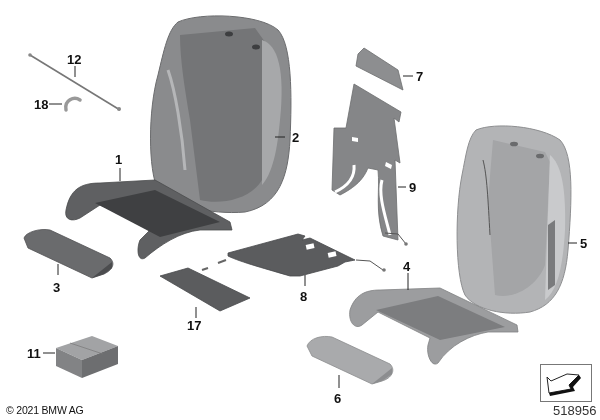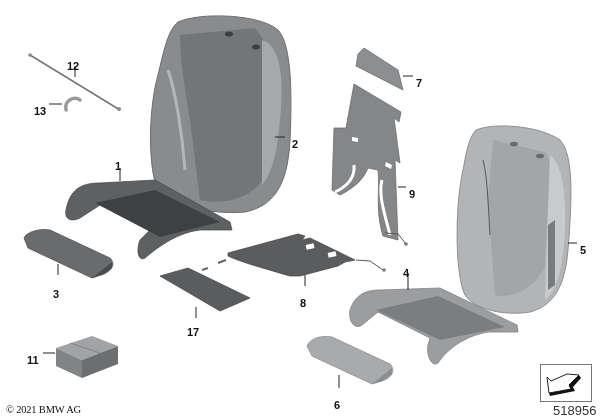--- a/index.html
+++ b/index.html
@@ -1,19 +1,19 @@
 <!DOCTYPE html>
 <html><head>
 <meta charset="utf-8">
 <style>
   html, body { margin: 0; padding: 0; background: #ffffff; }
   body { width: 600px; height: 420px; position: relative; overflow: hidden; font-family: "Liberation Sans", sans-serif; }
   .canvas { position: absolute; left: 0; top: 0; width: 600px; height: 420px; }
-  .callout { position: absolute; font-family: "Liberation Sans", sans-serif; font-weight: bold; font-size: 11px; color: #111; line-height: 1; cursor: pointer; margin-top: 8px; }
-  .copyright { position: absolute; left: 6px; top: 404px; font-size: 10.5px; color: #111; font-family: Liberation Serif, serif; letter-spacing: -0.2px; }
+  .callout { position: absolute; font-family: "Liberation Sans", sans-serif; font-weight: bold; font-size: 13px; color: #111; line-height: 1; cursor: pointer; }
+  .copyright { position: absolute; left: 6px; top: 404px; font-size: 10.5px; color: #111; font-family: Liberation Sans, sans-serif; letter-spacing: -0.2px; }
   .refbox { position: absolute; left: 540px; top: 364px; width: 50px; height: 36px; border: 1px solid #777; background: #fff; cursor: pointer; }
   .refnum { position: absolute; left: 553px; top: 403px; font-size: 13px; color: #333; font-family: "Liberation Sans", sans-serif; }
 </style>
 </head>
 <body>
 
 <svg class="canvas" viewBox="0 0 600 420" xmlns="http://www.w3.org/2000/svg">
 
   <g>
     <line x1="30" y1="55" x2="120" y2="110" stroke="#777" stroke-width="1.6"></line>
@@ -121,21 +121,21 @@
 <div class="callout" style="left:53px;top:281px;">3</div>
 <div class="callout" style="left:403px;top:260px;">4</div>
 <div class="callout" style="left:580px;top:237px;">5</div>
 <div class="callout" style="left:334px;top:392px;">6</div>
 <div class="callout" style="left:416px;top:70px;">7</div>
 <div class="callout" style="left:300px;top:290px;">8</div>
 <div class="callout" style="left:409px;top:181px;">9</div>
 <div class="callout" style="left:187px;top:319px;">17</div>
 <div class="callout" style="left:27px;top:347px;">11</div>
 <div class="callout" style="left:67px;top:53px;">12</div>
-<div class="callout" style="left:34px;top:98px;">13</div>
+<div class="callout" style="left:34px;top:98px;">18</div>
 
 <div class="copyright">© 2021 BMW AG</div>
 
 <div class="refbox">
   <svg width="50" height="36" viewBox="0 0 50 36">
     <path d="M6 12 L 10 16 L 26 9 L 38 10 L 28 20 L 30 24 L 8 28 Z" fill="#fff" stroke="#222" stroke-width="1"></path>
     <path d="M8 28 L 30 24 L 28 20 L 38 10 L 40 13 L 32 22 L 34 26 L 9 31 Z" fill="#111"></path>
   </svg>
 </div>
 <div class="refnum">518956</div>

